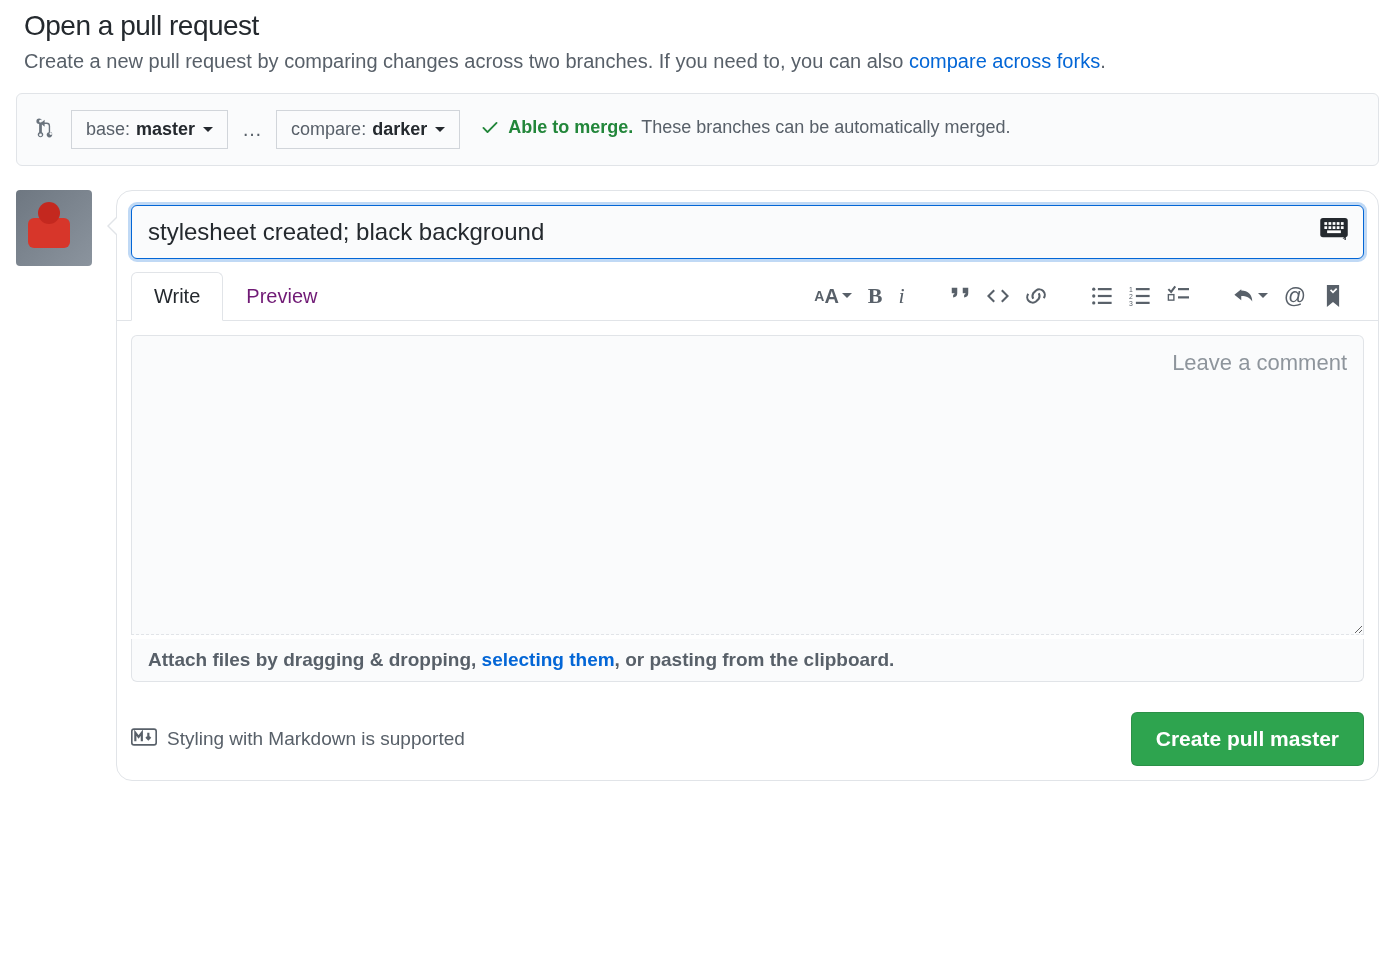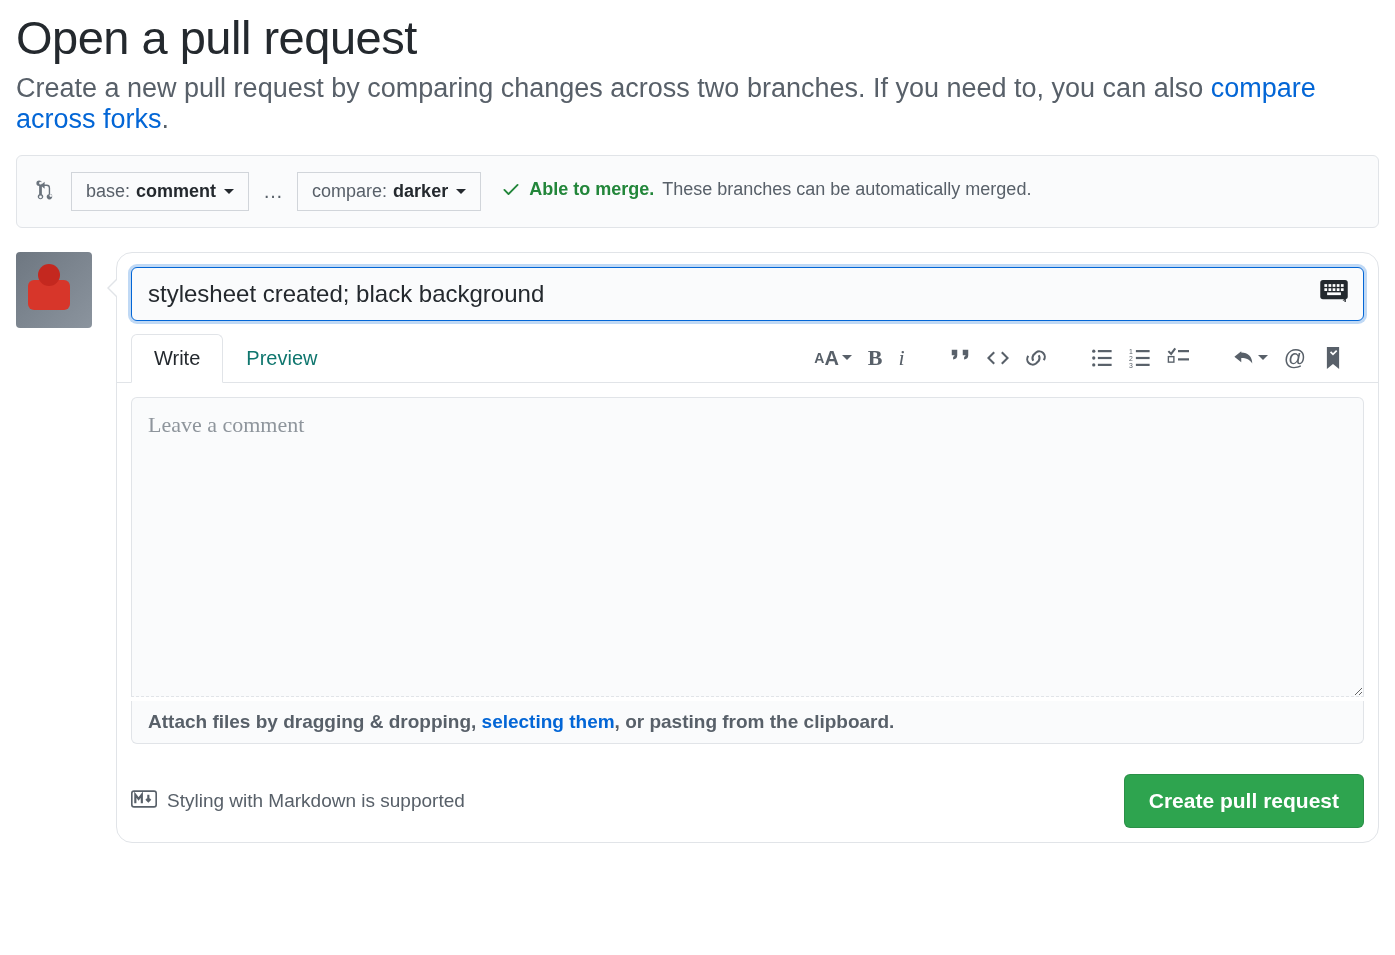--- a/index.html
+++ b/index.html
@@ -8,29 +8,29 @@
     font-family: -apple-system, BlinkMacSystemFont, "Segoe UI", Helvetica, Arial, sans-serif;
     color: #24292e;
     background: #fff;
     font-size: 16px;
   }
   .page {
     width: 1395px;
     padding: 0 16px 40px 16px;
   }
   h1.title {
-    font-size: 47px;
+    font-size: 28px;
     font-weight: 400;
-    margin: 10px 0 8px 0;
+    margin: 10px 0 8px 8px;
     letter-spacing: -0.5px;
   }
   .subtitle {
-    font-size: 27px;
-    color: #586069;
-    margin: 0 0 20px 0;
+    font-size: 20px;
+    color: #586069;
+    margin: 0 0 20px 8px;
   }
   .subtitle a { color: #0366d6; text-decoration: none; }
 
   .range-box {
     border: 1px solid #e1e4e8;
     border-radius: 6px;
     background: #fafbfc;
     padding: 16px 18px;
     display: flex;
     align-items: center;
@@ -153,21 +153,21 @@
     align-items: center;
     padding: 0 14px;
     border-bottom: 1px solid #e1e4e8;
     justify-content: space-between;
     min-height: 50px;
   }
   .tabs { display: flex; align-items: flex-start; }
   .tab {
     font-size: 20px;
     padding: 12px 22px;
-    color: #0f766e;
+    color: #701a75;
     background: transparent;
     border: 1px solid transparent;
     cursor: pointer;
     margin-bottom: -1px;
   }
   .tab.active {
     color: #24292e;
     background: #fff;
     border: 1px solid #e1e4e8;
     border-bottom-color: #fff;
@@ -205,21 +205,22 @@
     min-height: 300px;
     border: 1px solid #e1e4e8;
     border-bottom: 1px dashed #e1e4e8;
     border-radius: 6px 6px 0 0;
     background: #fafbfc;
     font-size: 22px;
     padding: 14px 16px;
     resize: vertical;
     outline: none;
     color: #24292e;
-    font-family: Liberation Serif, serif;
+    font-family: Liberation Sans, sans-serif;
+    text-align: right;
   }
   .comment-field::placeholder { color: #8e959c; }
   .attach-row {
     border: 1px solid #e1e4e8;
     border-top: none;
     border-radius: 0 0 6px 6px;
     background: #fafbfc;
     padding: 10px 16px;
     font-size: 19px;
     color: #586069;
@@ -264,21 +265,21 @@
 
   <div class="range-box">
     <span class="compare-icon">
       <svg width="22" height="22" viewBox="0 0 16 16" fill="currentColor">
           <path d="M5 3a2 2 0 1 0-2 2v6a2 2 0 1 0 2 0V5a2 2 0 0 0 0-0zM4 2a1 1 0 1 1 0 2 1 1 0 0 1 0-2zm0 10a1 1 0 1 1 0 2 1 1 0 0 1 0-2zM11 11V6.5A2.5 2.5 0 0 0 8.5 4H7V2L4 4.5 7 7V5h1.5A1.5 1.5 0 0 1 10 6.5V11a2 2 0 1 0 1 0zm.5 2a1 1 0 1 1 0-2 1 1 0 0 1 0 2z"></path>
         </svg>
     </span>
 
     <button class="branch-btn">
       <span>base: </span>
-      <strong>comment</strong>
+      <strong>master</strong>
       <span class="caret"></span>
     </button>
 
     <span class="ellipsis">…</span>
 
     <button class="branch-btn">
       <span>compare: </span>
       <strong>darker</strong>
       <span class="caret"></span>
     </button>
@@ -412,19 +413,19 @@
         <span class="md-hint">
           <span>
             <svg viewBox="0 0 24 16" fill="none" stroke="currentColor" stroke-width="1.5">
                 <rect x="0.75" y="0.75" width="22.5" height="14.5" rx="2"></rect>
                 <path d="M4 12V4l3 4 3-4v8" stroke-width="2" fill="none"></path>
                 <path d="M16 4v6m-2-2 2 2 2-2" stroke-width="2" fill="none"></path>
               </svg>
           </span>
           <span>Styling with Markdown is supported</span>
         </span>
-        <button class="primary-btn">Create pull request</button>
+        <button class="primary-btn">Create pull master</button>
       </div>
 
     </div>
   </div>
 
 </div>
 
 </body></html>

